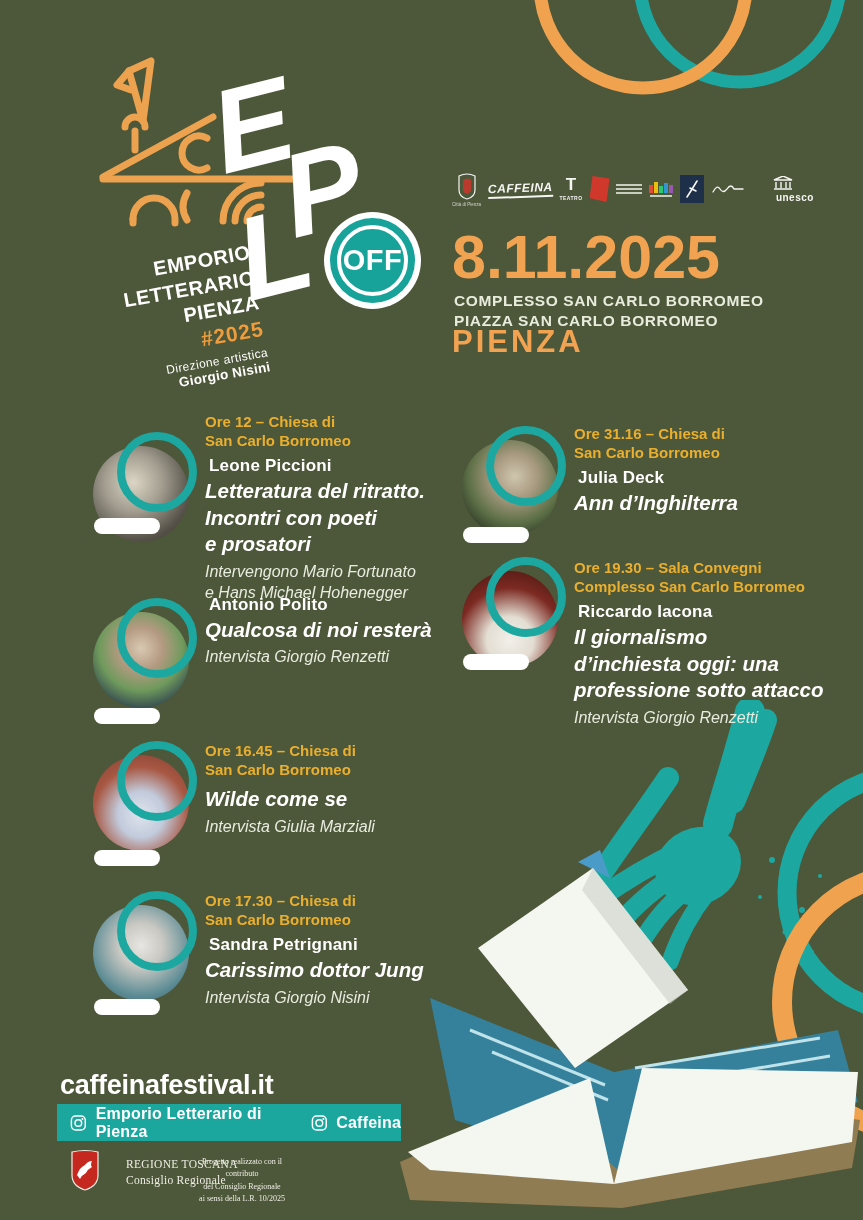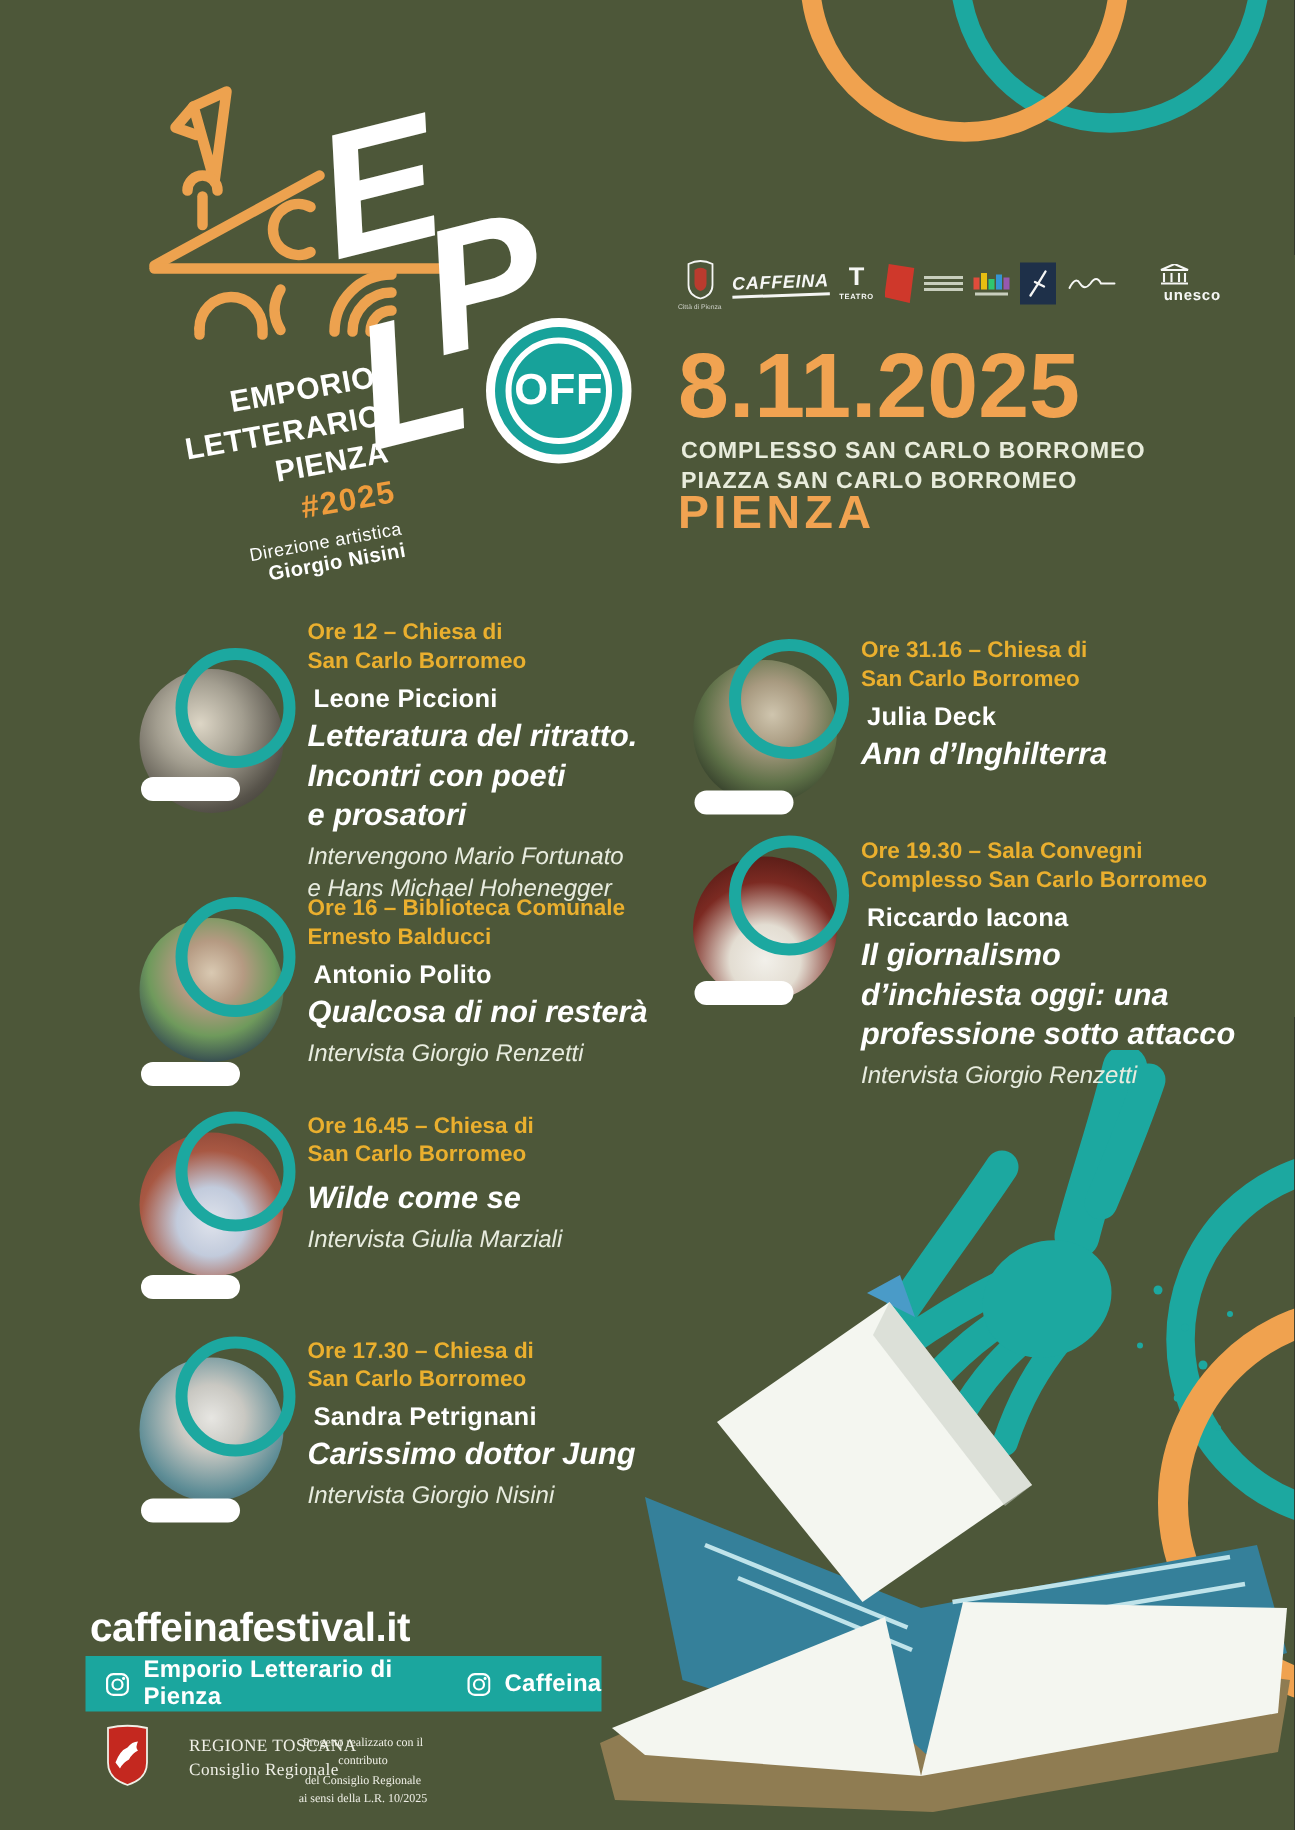--- a/index.html
+++ b/index.html
@@ -264,22 +264,20 @@
     </div>
   </section>
 
   <section class="event ev-l2">
     <div class="media">
       <div class="photo photo-polito"></div>
       <div class="ring"></div>
     </div>
     <div class="pill"></div>
     <div class="content">
-      <div class="time prewrap">Ore 16 – Biblioteca Comunale
-Ernesto Balducci</div>
       <h2 class="name">Antonio Polito</h2>
       <div class="title prewrap">Qualcosa di noi resterà</div>
       <div class="note prewrap">Intervista Giorgio Renzetti</div>
     </div>
   </section>
 
   <section class="event ev-l3">
     <div class="media">
       <div class="photo photo-ippolito"></div>
       <div class="ring"></div>

